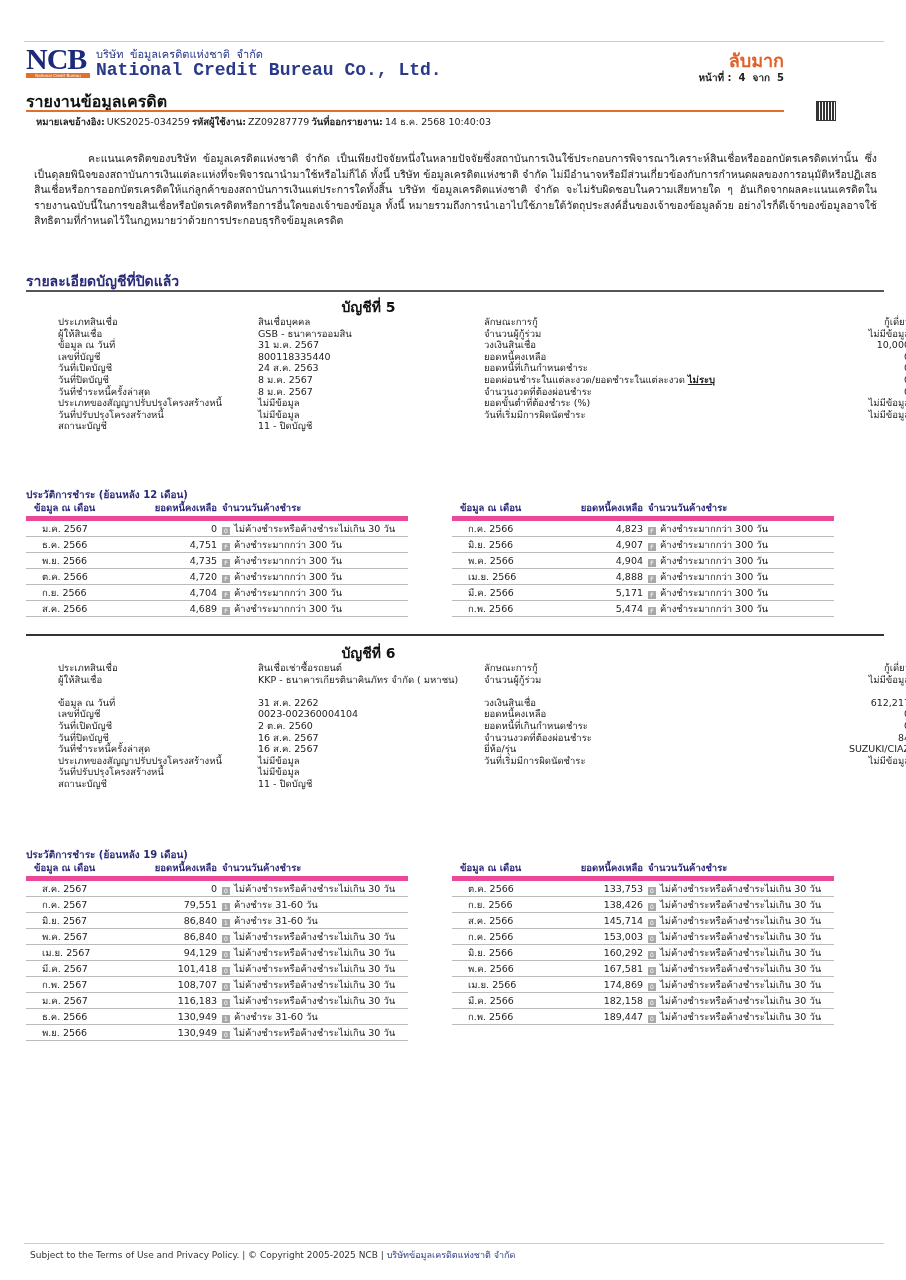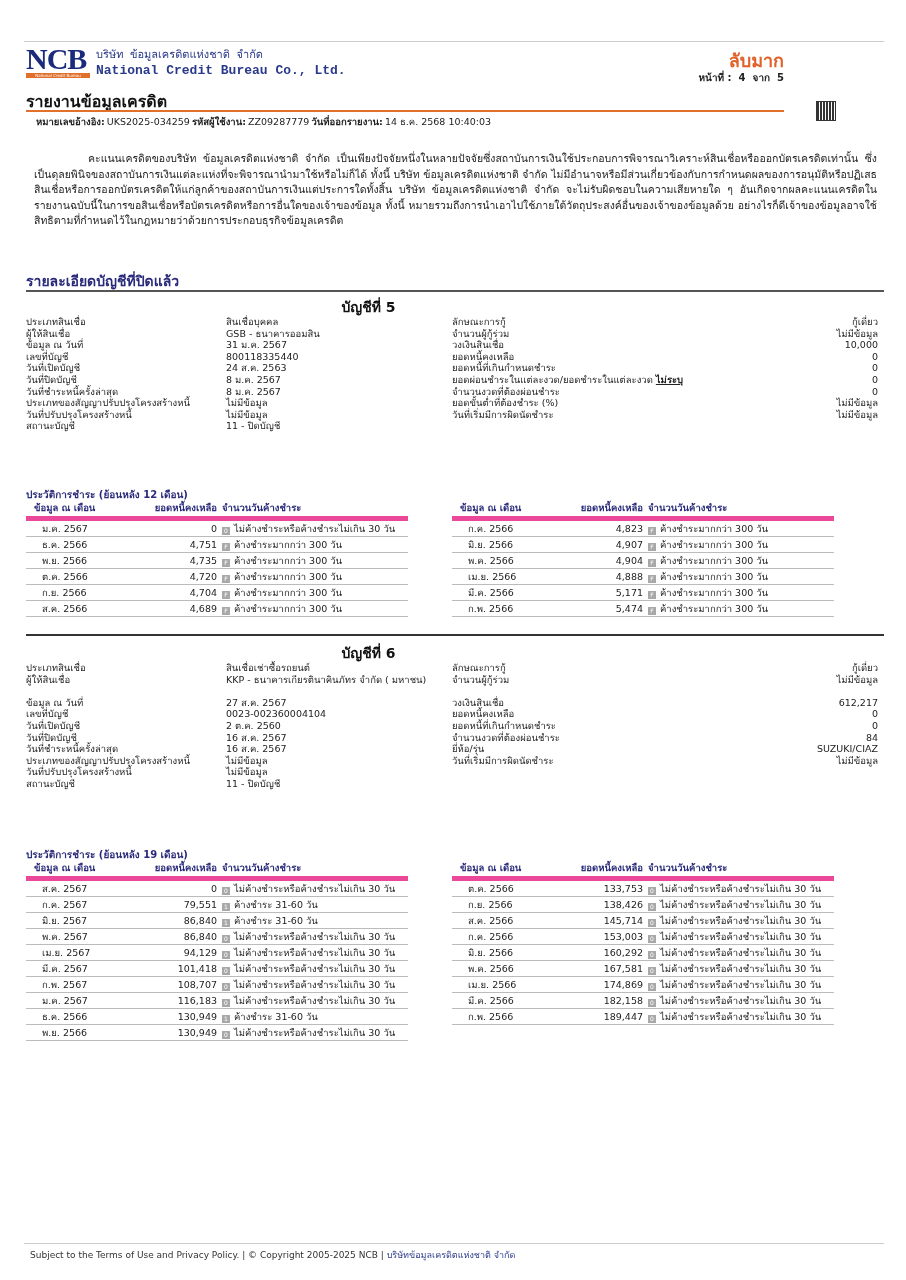--- a/index.html
+++ b/index.html
@@ -2,36 +2,36 @@
 <html><head>
 <meta charset="utf-8">
 <style>
   html, body { margin:0; padding:0; background:#ffffff; }
   body { width:906px; height:1280px; position:relative; font-family:"DejaVu Sans", sans-serif; color:#222; font-size:10px; overflow:hidden; }
   .top-rule { position:absolute; left:24px; right:22px; top:41px; height:1px; background:#ccc; }
   .logo { position:absolute; left:26px; top:46px; }
   .logo-ncb { font-family:"Liberation Serif", serif; font-weight:bold; font-size:30px; color:#1b2a7a; letter-spacing:-1px; line-height:26px; }
   .logo-tag { background:#e0702a; color:#fff; font-size:4px; width:64px; height:5px; line-height:5px; text-align:center; margin-top:1px; }
   .company { position:absolute; left:96px; top:48px; font-family:Liberation Mono, monospace; color:#2a3a8a; font-size:11px; line-height:15px; }
-  .company .en { font-weight:bold; font-size:13px;text-align:center; }
+  .company .en { font-weight:bold; font-size:18px;text-align:center; }
   .conf { position:absolute; right:122px; top:46px; color:#e0612a; font-weight:bold; font-size:18px;font-family:Liberation Serif, serif; }
   .pageno { position:absolute; right:122px; top:70px; font-weight:bold; font-size:10px; color:#222; }
   .qr { position:absolute; left:816px; top:101px; width:18px; height:18px; background:
         repeating-linear-gradient(90deg,#111 0 2px,#fff 2px 3px),#111; opacity:.85; border:1px solid #111; }
   .report-title { position:absolute; left:26px; top:89px; font-size:16px; font-weight:bold; color:#111; }
   .orange-rule { position:absolute; left:26px; width:758px; top:110px; height:2px; background:#e0702a; }
   .meta { position:absolute; left:34px; top:114px; font-size:9.5px; line-height:12px; }
   .meta td { padding:0; white-space:nowrap; }
   .meta .k { font-weight:bold; }
   .disclaimer { position:absolute; left:34px; top:151px; width:843px; font-size:10.5px; line-height:15.5px; text-align:justify; text-indent:54px; }
   .section-title { position:absolute; left:26px; top:270px; font-size:14px; font-weight:bold; color:#2a2a7a; }
   .section-rule { position:absolute; left:26px; width:858px; height:2px; background:#555; }
   .acct-title { position:absolute; left:0; width:737px; text-align:center; font-weight:bold; font-size:14px; color:#111; }
   .kv { position:absolute; font-size:9.5px; line-height:11.6px; }
-  .kv .row { display:flex; }
+  .kv .row { display:flex;margin-left:32px; }
   .kvL .lab { width:200px; }
   .kvL .val { width:205px; }
   .kvR .lab { width:300px; }
   .kvR .val { width:126px; text-align:right; }
   .kvR .lab u { font-weight:bold; }
   .hist-title { position:absolute; left:26px; font-size:10px; font-weight:bold; color:#2a2a7a; }
   table.hist { position:absolute; border-collapse:collapse; font-size:9.5px; }
   table.hist th { color:#2a2a7a; font-weight:bold; text-align:left; padding:0 0 1px 0; border-bottom:5px solid #ec4899; white-space:nowrap; height:12px; }
   table.hist td { border-bottom:1px solid #bbb; height:13px; padding:0; white-space:nowrap; }
   table.hist td.m { padding-left:16px; width:88px; }
@@ -256,21 +256,21 @@
       <div class="row">
         <span class="lab">ประเภทสินเชื่อ</span>
         <span class="val">สินเชื่อเช่าซื้อรถยนต์</span>
       </div>
       <div class="row" style="height:23.2px">
         <span class="lab">ผู้ให้สินเชื่อ</span>
         <span class="val">KKP - ธนาคารเกียรตินาคินภัทร จำกัด ( มหาชน)</span>
       </div>
       <div class="row">
         <span class="lab">ข้อมูล ณ วันที่</span>
-        <span class="val">27 ส.ค. 2567</span>
+        <span class="val">31 ส.ค. 2262</span>
       </div>
       <div class="row">
         <span class="lab">เลขที่บัญชี</span>
         <span class="val">0023-002360004104</span>
       </div>
       <div class="row">
         <span class="lab">วันที่เปิดบัญชี</span>
         <span class="val">2 ต.ค. 2560</span>
       </div>
       <div class="row">

